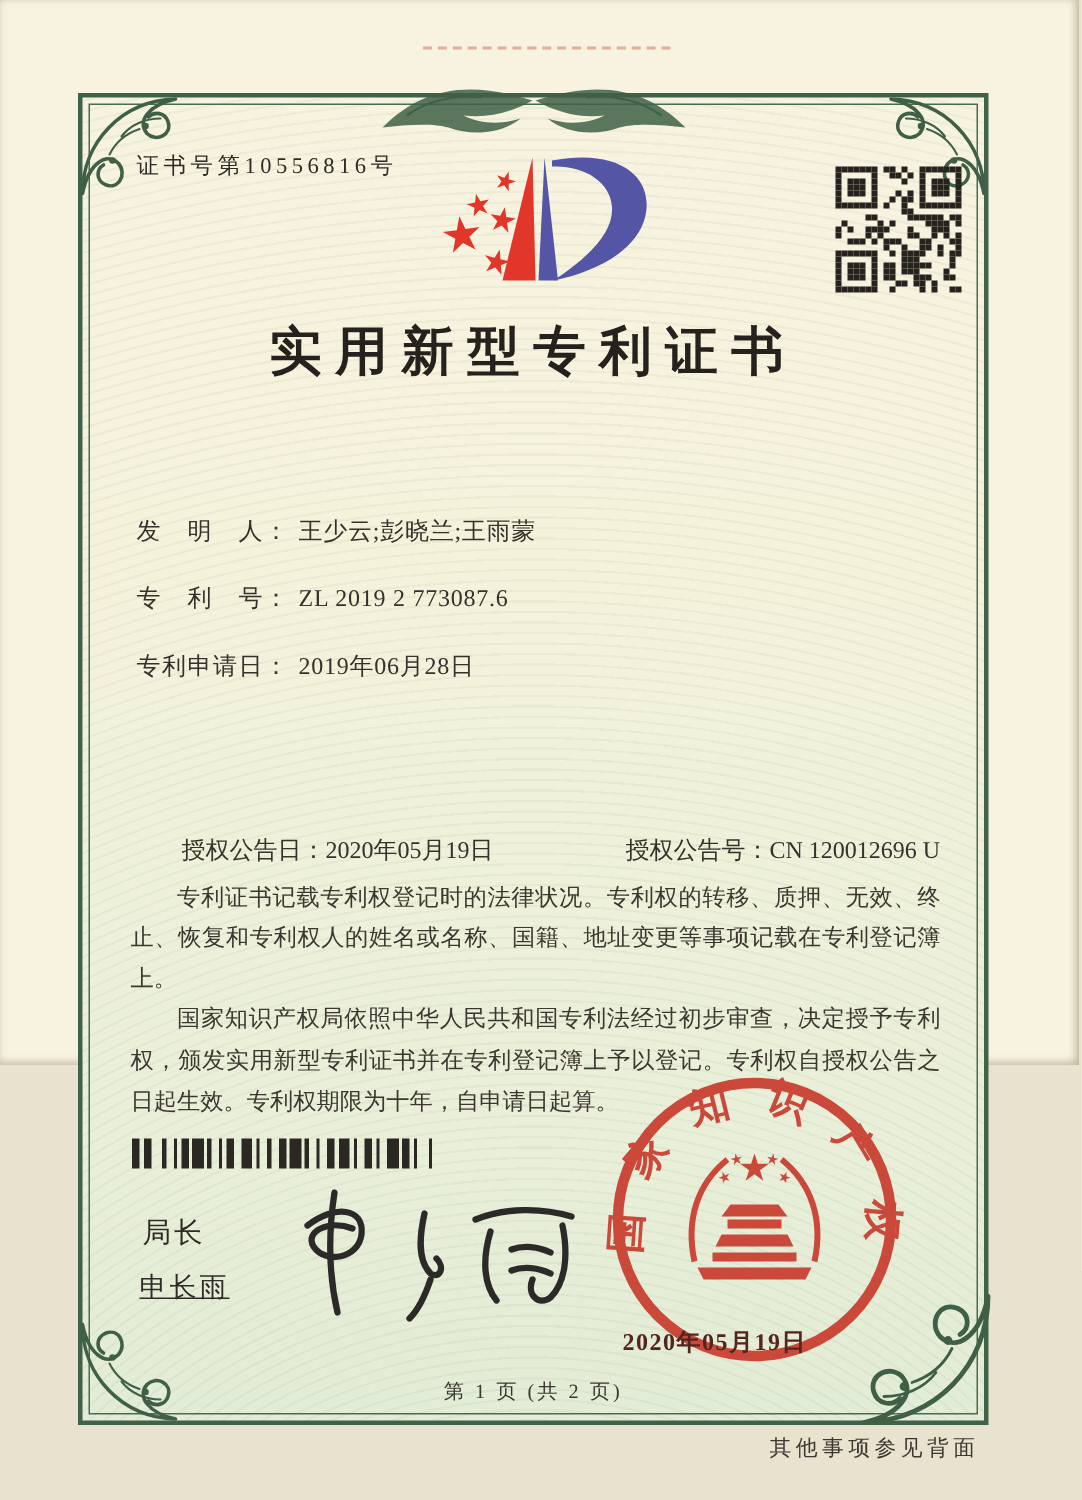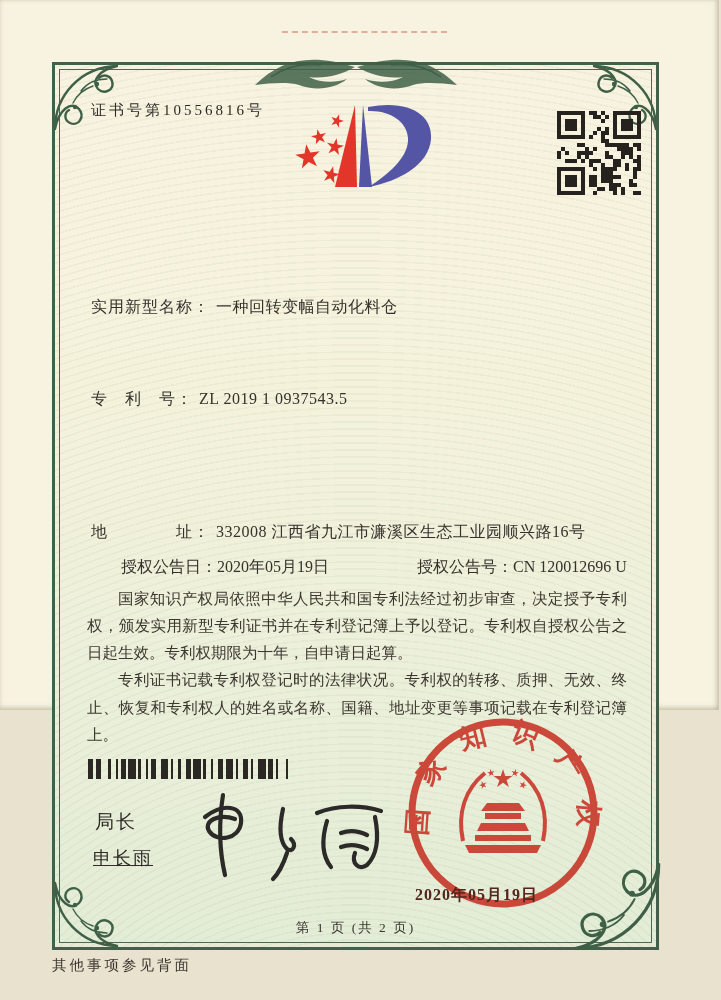--- a/index.html
+++ b/index.html
@@ -78,21 +78,21 @@
   .seal-date{
     position:absolute;left:360px;top:820px;width:200px;
     font-size:16px;color:#53251c;letter-spacing:1px;font-weight:bold;
   }
   .page-info{
     position:absolute;left:0;top:854px;width:100%;
     text-align:center;font-size:13.5px;color:#3a372f;letter-spacing:2px;
   }
   .back-note{
     position:absolute;left:52px;top:956px;width:601px;
-    text-align:left;font-size:14.5px;color:#3c372f;letter-spacing:3px;
+    text-align:right;font-size:14.5px;color:#3c372f;letter-spacing:3px;
   }
 </style>
 </head>
 <body>
 
 <div class="paper">
 
   <div class="scan-artifact"></div>
 
   <div class="frame">
@@ -594,41 +594,42 @@
         <i></i>
         <i class="on"></i>
         <i></i>
         <i class="on"></i>
         <i></i>
         <i></i>
         <i class="on"></i>
         <i class="on"></i>
       </div>
 
-
-    <div class="field-row" style="top:232px">
-      <span class="lab">实用新型名称：</span><span class="val">一种回转变幅自动化料仓</span>
+    <div class="doc-title">实用新型专利证书</div>
+
+    <div class="field-row" style="top:279px">
+      <span class="lab">发　明　人：</span><span class="val">王少云;彭晓兰;王雨蒙</span>
     </div>
     <div class="field-row" style="top:324px">
-      <span class="lab">专　利　号：</span><span class="val">ZL 2019 1 0937543.5</span>
-    </div>
-    <div class="field-row" style="top:457px">
-      <span class="lab">地　　　　址：</span><span class="val">332008 江西省九江市濂溪区生态工业园顺兴路16号</span>
+      <span class="lab">专　利　号：</span><span class="val">ZL 2019 2 773087.6</span>
+    </div>
+    <div class="field-row" style="top:369px">
+      <span class="lab">专利申请日：</span><span class="val">2019年06月28日</span>
     </div>
 
     <div class="grant-pair" style="left:36px;top:492px">
       <span class="lab">授权公告日：</span><span class="val">2020年05月19日</span>
     </div>
     <div class="grant-pair" style="left:332px;top:492px">
       <span class="lab">授权公告号：</span><span class="val">CN 120012696 U</span>
     </div>
 
     <div class="paras">
+      <p>专利证书记载专利权登记时的法律状况。专利权的转移、质押、无效、终止、恢复和专利权人的姓名或名称、国籍、地址变更等事项记载在专利登记簿上。</p>
       <p>国家知识产权局依照中华人民共和国专利法经过初步审查，决定授予专利权，颁发实用新型专利证书并在专利登记簿上予以登记。专利权自授权公告之日起生效。专利权期限为十年，自申请日起算。</p>
-      <p>专利证书记载专利权登记时的法律状况。专利权的转移、质押、无效、终止、恢复和专利权人的姓名或名称、国籍、地址变更等事项记载在专利登记簿上。</p>
     </div>
 
     <div class="barcode" id="barcode">
         <i style="width: 5.02439px;"></i>
         <s style="width: 2.5122px;"></s>
         <i style="width: 5.02439px;"></i>
         <s style="width: 7.53659px;"></s>
         <i style="width: 2.5122px;"></i>
         <s style="width: 5.02439px;"></s>
         <i style="width: 2.5122px;"></i>

